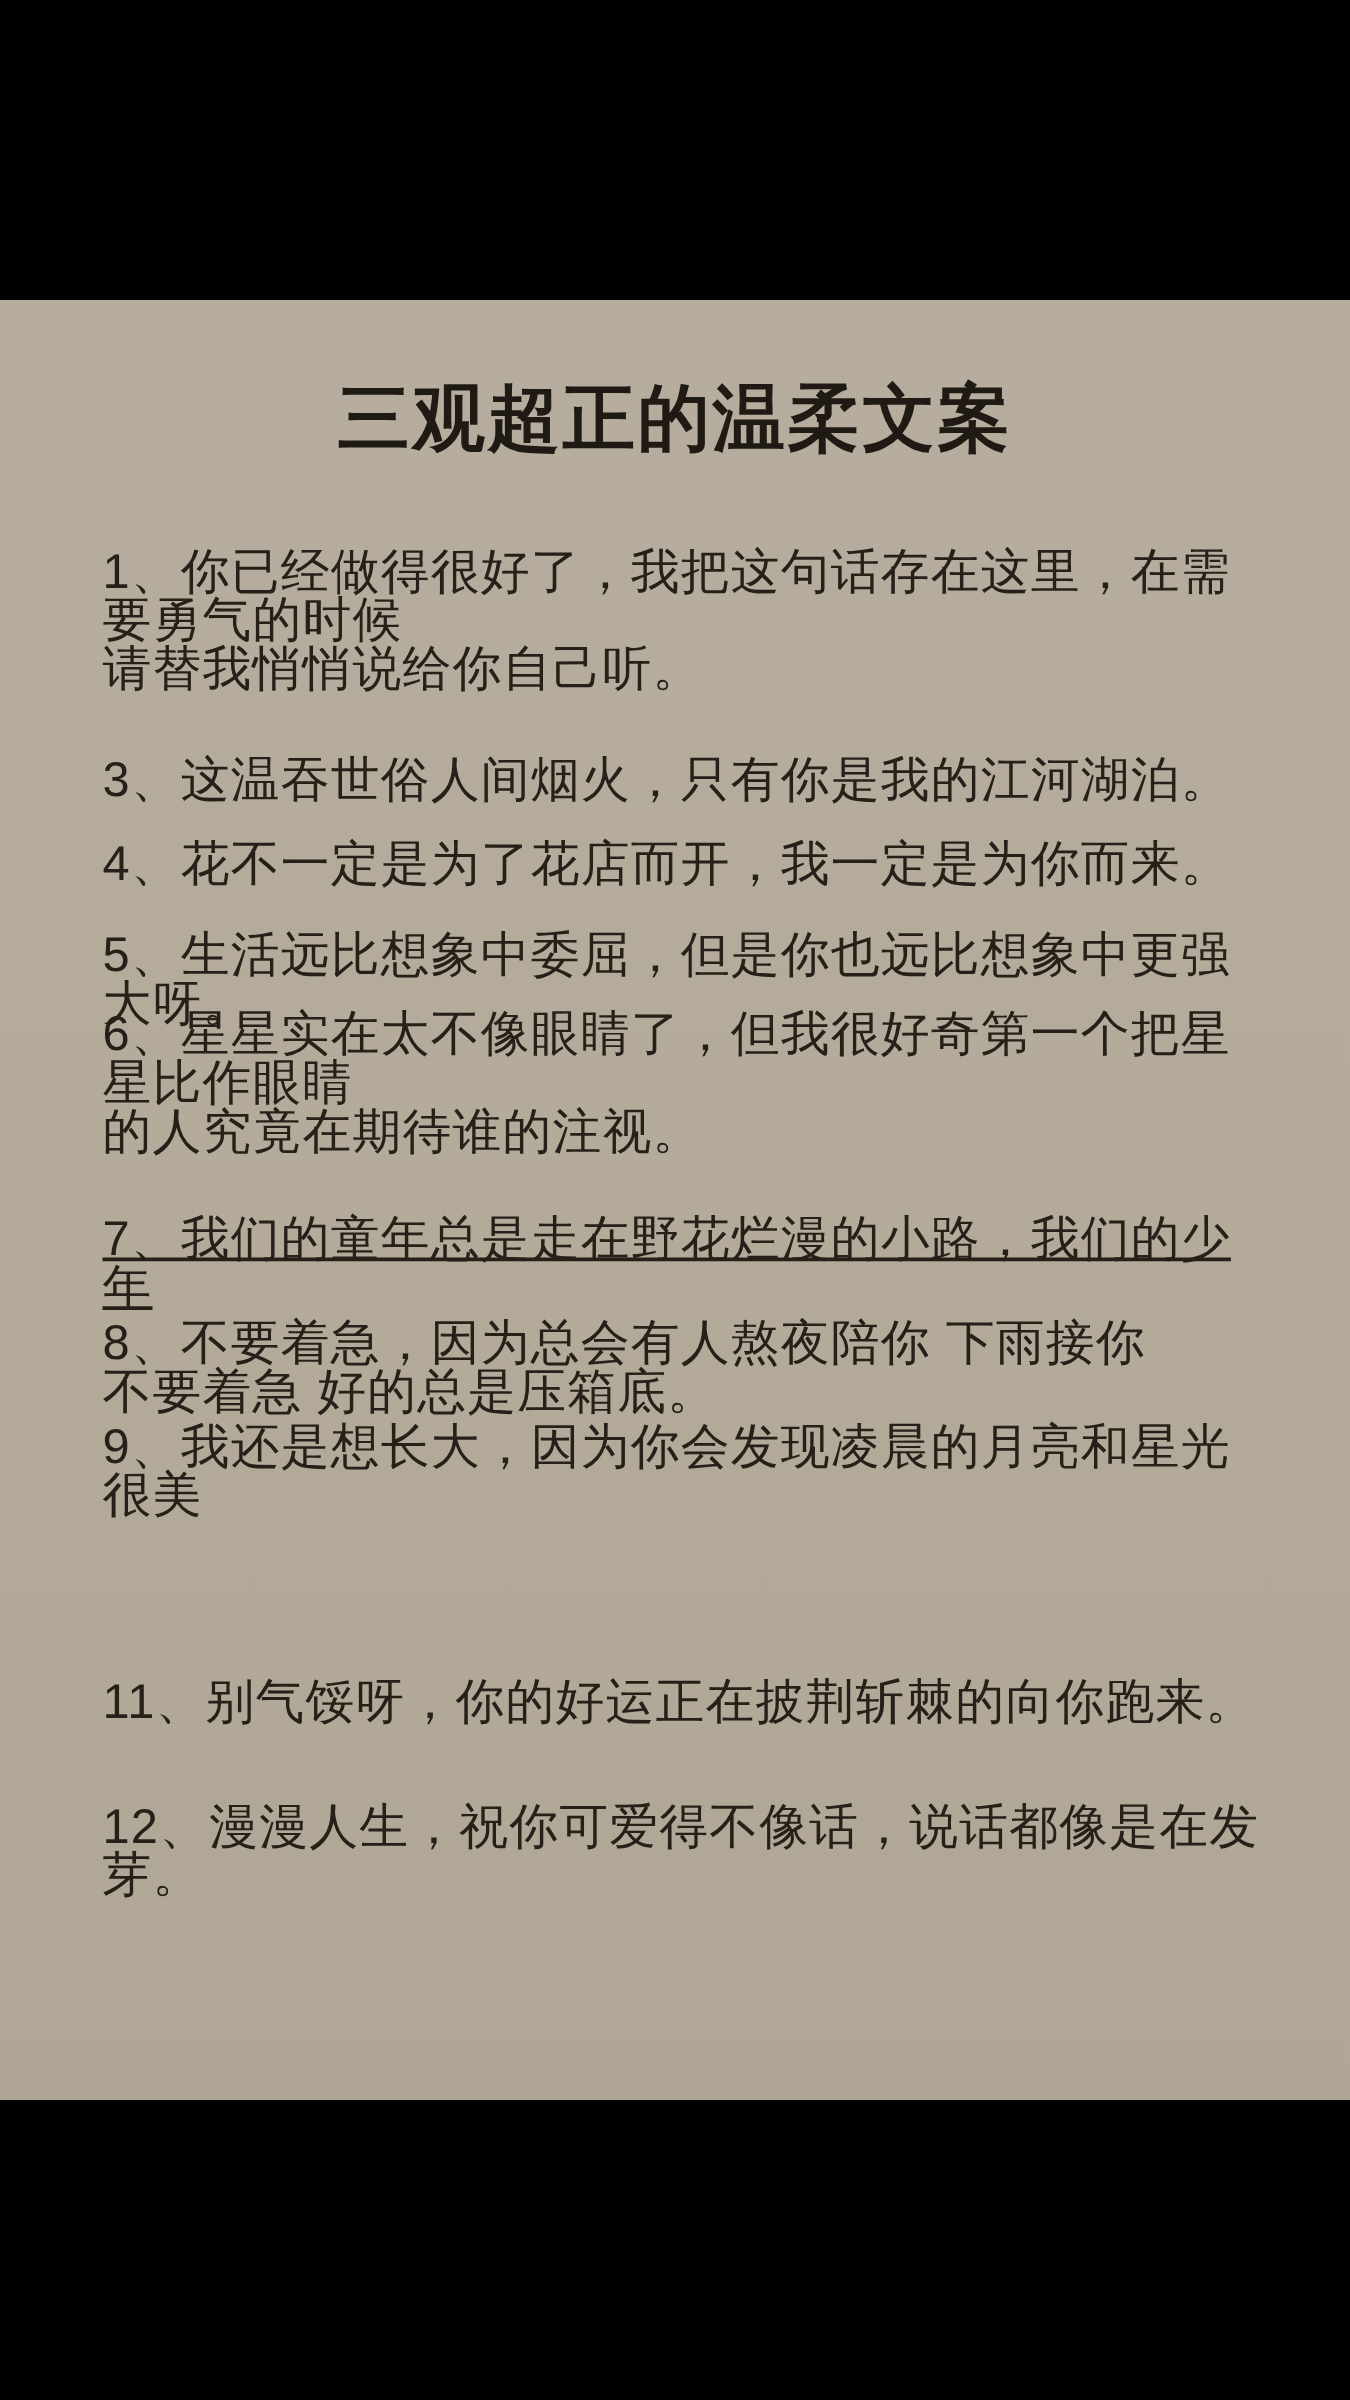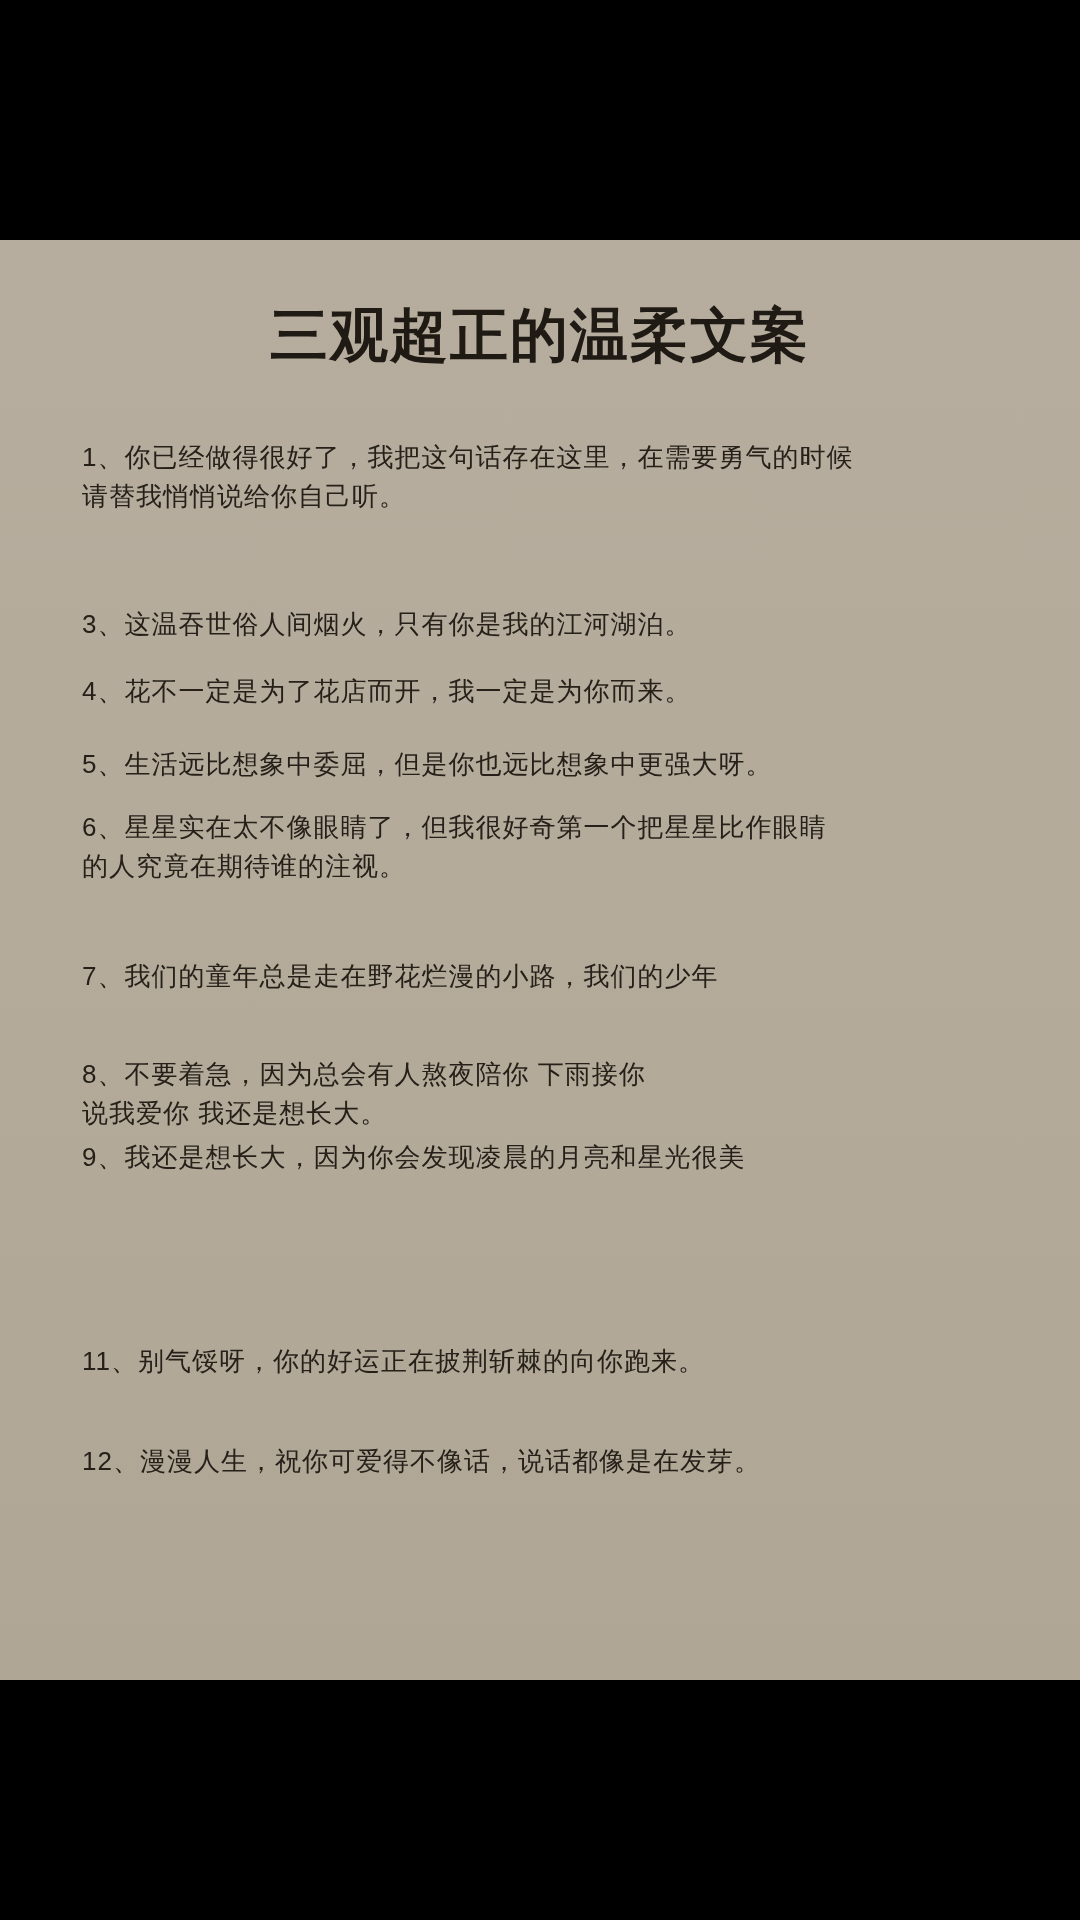--- a/index.html
+++ b/index.html
@@ -41,34 +41,34 @@
     line-height: 1.15;
     font-weight: 700;
     letter-spacing: 2px;
     color: #1f1a14;
   }
   .quote-item {
     position: absolute;
     left: 82px;
     width: 940px;
     color: #262019;
-    font-size: 26px;
+    font-size: 39px;
     line-height: 39px;
     font-weight: 500;
     letter-spacing: 1px;
   }
   .quote-line { white-space: pre-wrap; }
   
   .i1  { top: 198px; }
   .i2  { top: 298px; }
   .i3  { top: 365px; }
   .i4  { top: 432px; }
   .i5  { top: 505px; }
   .i6  { top: 568px; }
-  .i7  { top: 717px; }
+  .i7  { top: 732px; text-decoration: underline; }
   .i8  { top: 815px; }
   .i9  { top: 898px; }
   .i10 { top: 1002px; }
   .i11 { top: 1102px; }
   .i12 { top: 1202px; }
 </style>
 </head>
 <body>
 
 <div class="screen">
@@ -101,21 +101,21 @@
       <div class="quote-line">6、星星实在太不像眼睛了，但我很好奇第一个把星星比作眼睛</div>
       <div class="quote-line">的人究竟在期待谁的注视。</div>
     </div>
 
     <div class="quote-item i7">
       <div class="quote-line">7、我们的童年总是走在野花烂漫的小路，我们的少年</div>
     </div>
 
     <div class="quote-item i8">
       <div class="quote-line">8、不要着急，因为总会有人熬夜陪你 下雨接你</div>
-      <div class="quote-line">说我爱你 我还是想长大。</div>
+      <div class="quote-line">不要着急 好的总是压箱底。</div>
     </div>
 
     <div class="quote-item i9">
       <div class="quote-line">9、我还是想长大，因为你会发现凌晨的月亮和星光很美</div>
     </div>
 
 
     <div class="quote-item i11">
       <div class="quote-line">11、别气馁呀，你的好运正在披荆斩棘的向你跑来。</div>
     </div>

